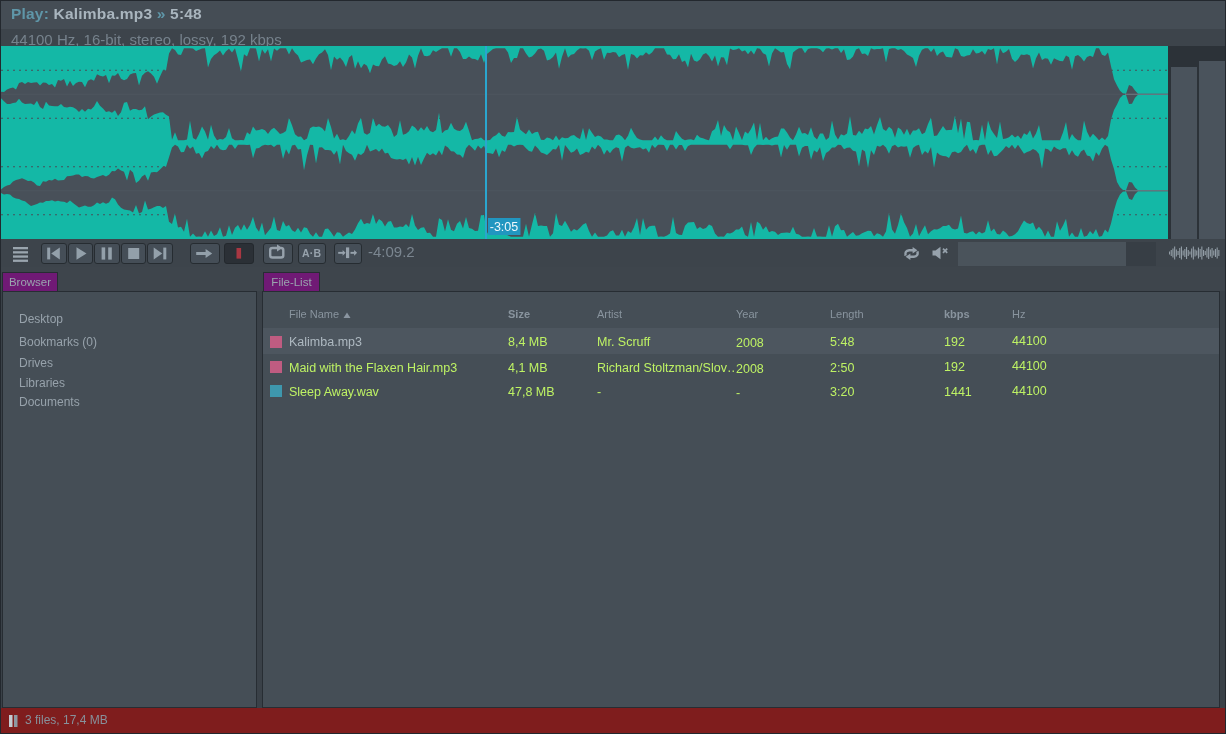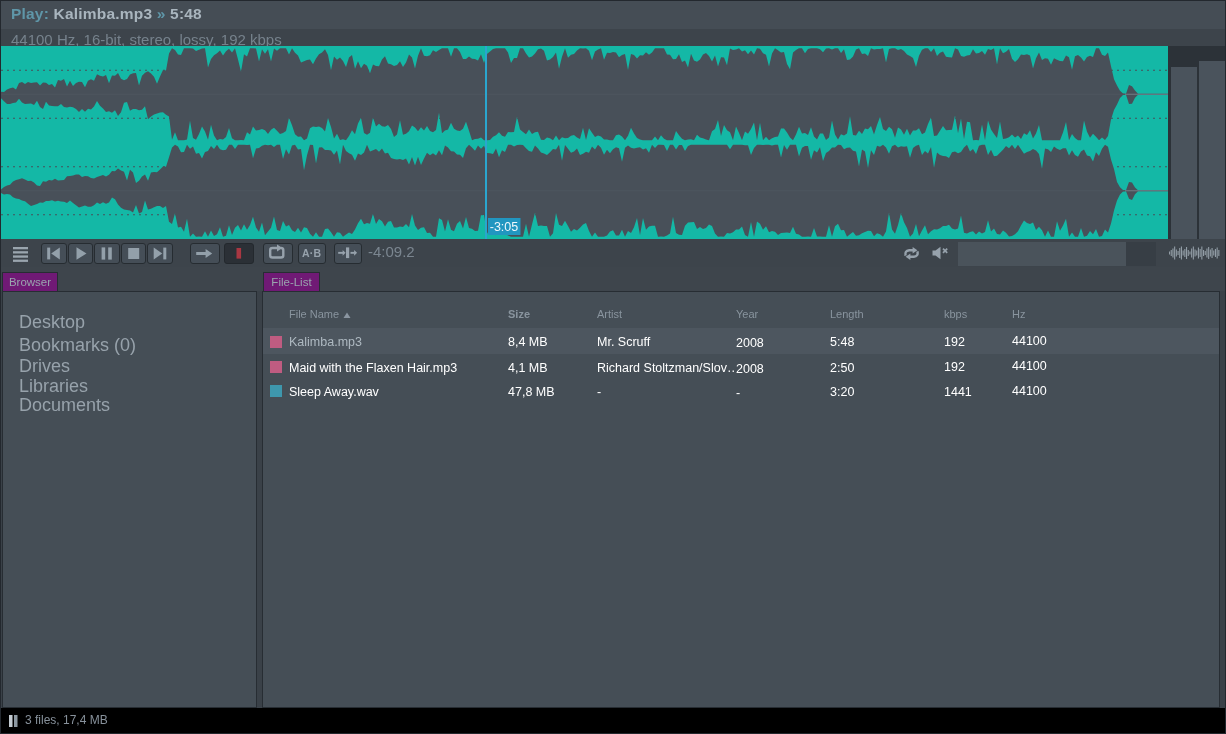--- a/index.html
+++ b/index.html
@@ -19,26 +19,26 @@
 .btn { position:absolute; top:4px; height:21px; background:#454e57; border:1px solid #262c31; border-radius:3px; }
 .btn svg { position:absolute; left:0; top:0; }
 #rec { background:#2b3036; border-color:#23282d; }
 #time { position:absolute; left:367px; top:4px; font-size:15px; color:#7b8690; }
 #volslider { position:absolute; left:957px; top:2.5px; width:198px; height:24px; background:#373e45; }
 #volfill { position:absolute; left:0; top:0; width:168px; height:24px; background:#4a535b; }
 .tab { position:absolute; top:272px; height:20px; background:#701a75; border:1px solid #272d33; border-bottom:none; font-size:11.5px; color:#9aa5ae; padding-top:3px; text-align:center; }
 .panel { position:absolute; top:291px; height:417px; background:#454e56; border:1px solid #272d33; }
 #browser { left:2px; width:255px; }
 #filelist { left:262px; width:958px; }
-.bitem { position:absolute; left:16px; font-size:18px; color:#97a2ab; }
+.bitem { position:absolute; left:16px; font-size:12px; color:#97a2ab; }
 .hcell { position:absolute; top:307.5px; font-size:11px; color:#89949e; }
-.rcell { position:absolute; font-size:12.5px; color:#ffffff; white-space:pre; }
+.rcell { position:absolute; font-size:12.5px; color:#bef264; white-space:pre; }
 #rowhl { position:absolute; left:263px; top:328px; width:956px; height:26px; background:#4d565f; }
 .sq { position:absolute; left:270px; width:11.5px; height:11.5px; }
-#statusbar { left:1px; top:708px; width:1224px; height:25px; background:#000000; }
+#statusbar { left:1px; top:708px; width:1224px; height:25px; background:#7f1d1d; }
 #statusbar .t { position:absolute; left:24px; top:5px; font-size:12px; color:#87919b; }
 #winborder { left:0; top:0; width:1226px; height:734px; border:1px solid #23282e; pointer-events:none; }
 </style>
 </head>
 <body>
 <div class="abs" id="titlebar">
     <div class="t"><span class="teal">Play:</span> Kalimba.mp3 <span class="teal">»</span> 5:48</div>
   </div>
 <div class="abs" id="inforow">
     <div class="t">44100 Hz, 16-bit, stereo, lossy, 192 kbps</div>
@@ -210,21 +210,21 @@
 <div id="rowhl"></div>
 
 <div class="hcell" style="left:289px;">File Name</div>
 <svg class="abs" style="left:343px; top:311.5px;" width="8" height="7">
     <path d="M4 0.5 L7.5 6 L0.5 6 Z" fill="#8a95a0"></path>
   </svg>
 <div class="hcell" style="left:508px;font-weight:bold;">Size</div>
 <div class="hcell" style="left:597px;">Artist</div>
 <div class="hcell" style="left:736px;">Year</div>
 <div class="hcell" style="left:830px;">Length</div>
-<div class="hcell" style="left:944px;">kbps</div>
+<div class="hcell" style="left:944px;font-weight:bold;">kbps</div>
 <div class="hcell" style="left:1012px;">Hz</div>
 
 <div class="sq" style="top:336px; background:#bf5c81;"></div>
 <div class="sq" style="top:361px; background:#bf5c81;"></div>
 <div class="sq" style="top:385px; background:#3e97ad;"></div>
 
 <div class="rcell" style="left:289px; top:335px; color:#aeb9c1;">Kalimba.mp3</div>
 <div class="rcell" style="left:508px; top:335px;">8,4 MB</div>
 <div class="rcell" style="left:597px; top:335px;">Mr. Scruff</div>
 <div class="rcell" style="left:736px; top:336px;">2008</div>

